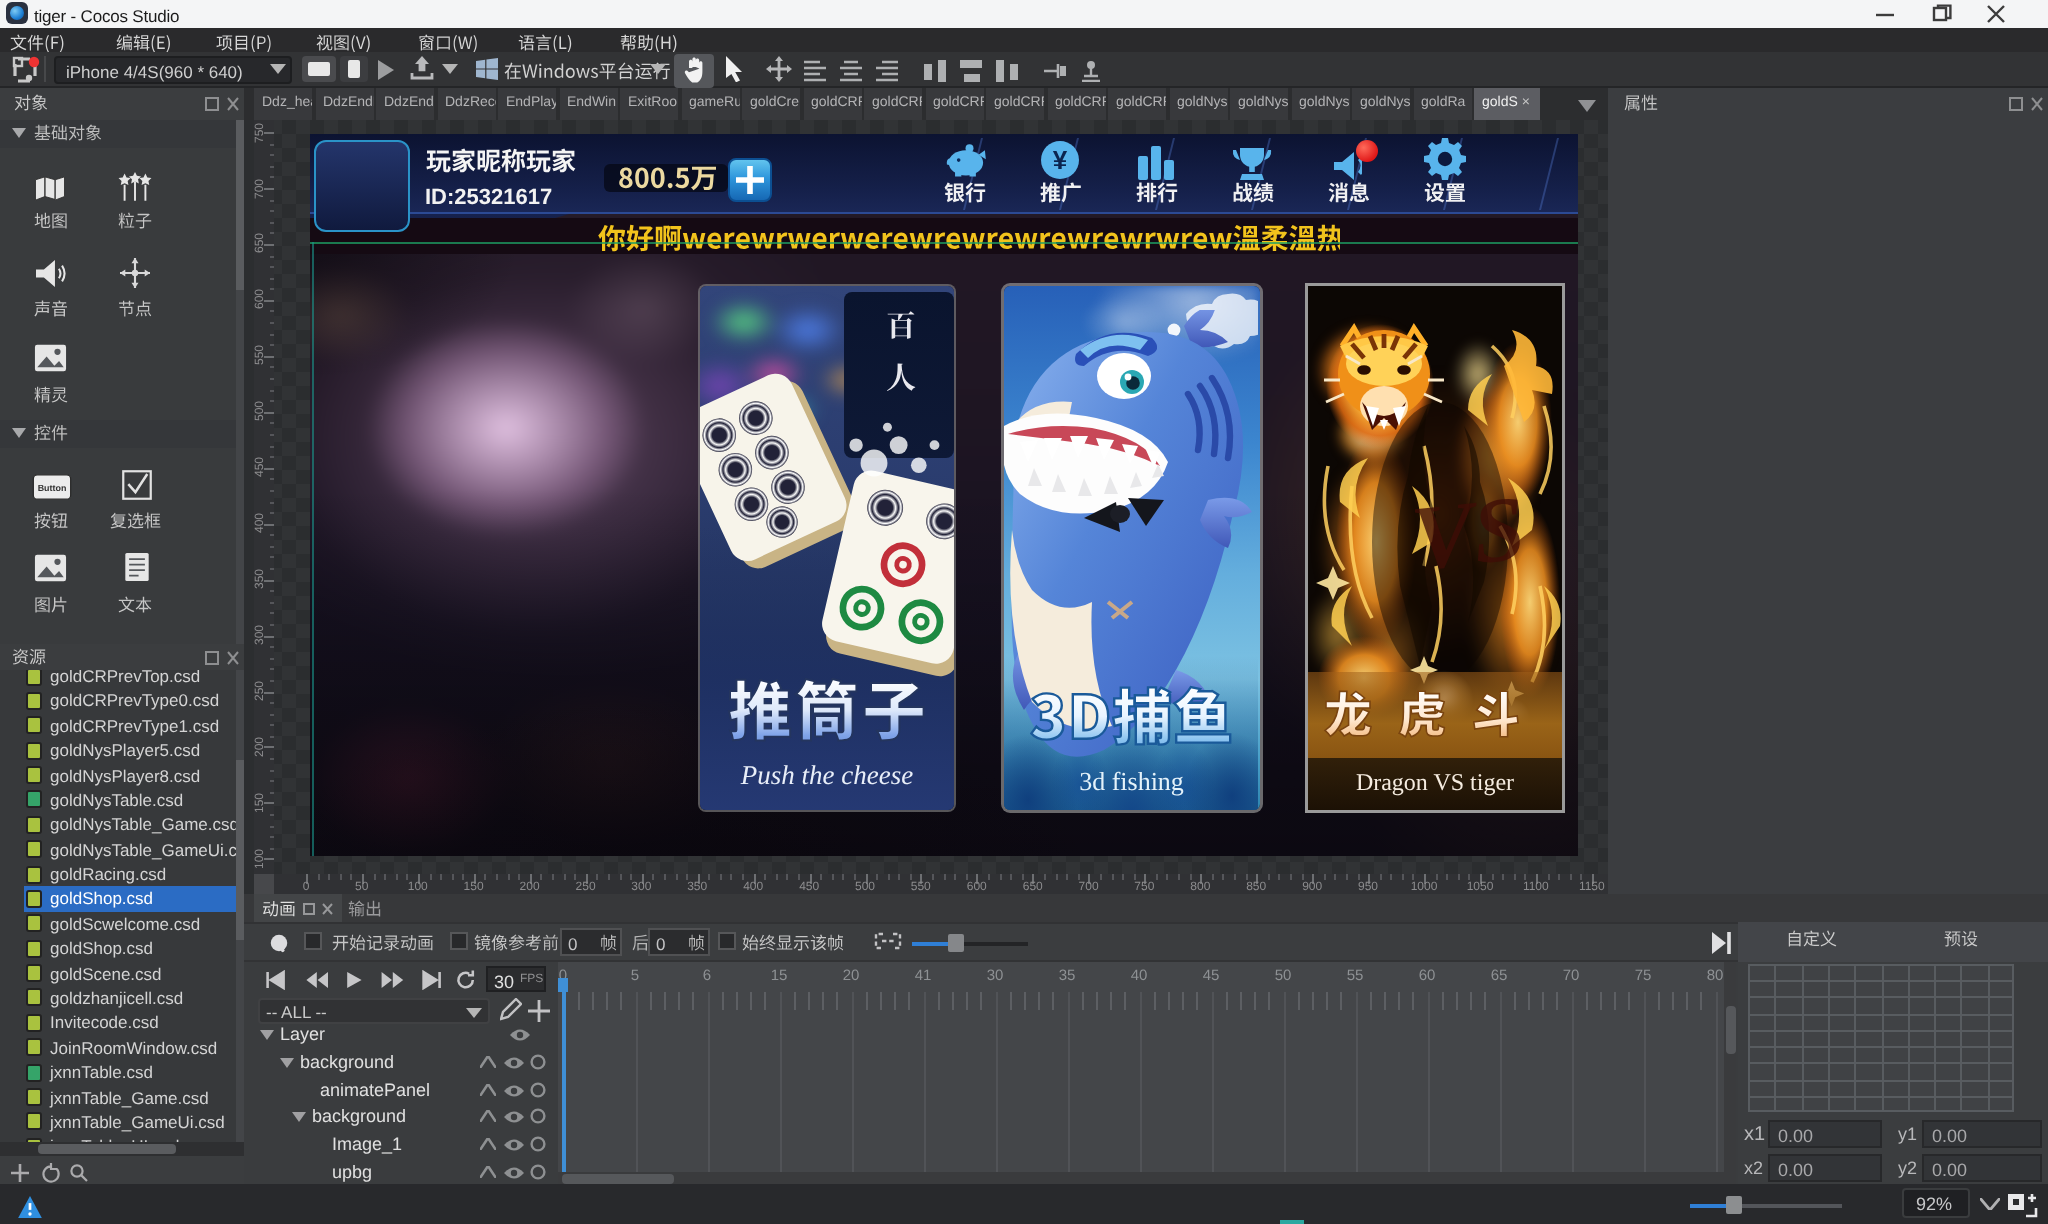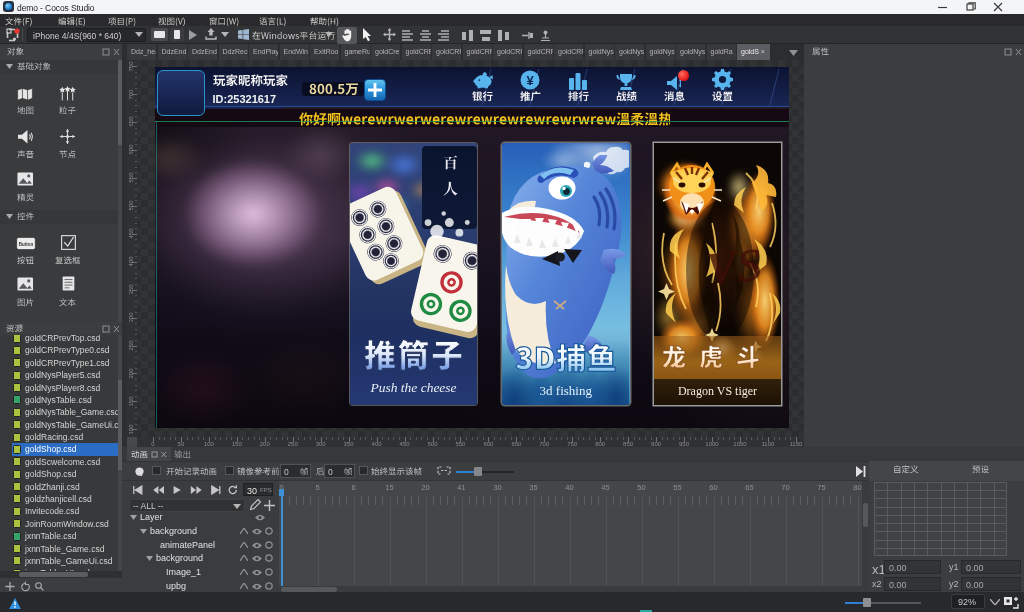--- a/index.html
+++ b/index.html
@@ -8,21 +8,21 @@
 svg{display:block}
 .chk{background:repeating-conic-gradient(#313335 0% 25%,#2b2d2f 0% 50%) 0 0/14px 14px}
 .tab{position:absolute;top:44px;height:16px;background:#38393c;color:#b4b4b6;font-size:7px;line-height:16px;padding-left:4px;overflow:hidden;white-space:nowrap}
 .tick{position:absolute;background:#6d6f72}
 .rnum{position:absolute;color:#8c8c8e;font-size:6px;line-height:7px}
 </style></head><body>
 
 <div class="a" style="left:0;top:0;width:1024px;height:14px;background:#f4f5f6"></div>
 <div class="a" style="left:3px;top:1px;width:11px;height:11px;border-radius:3px;background:#2a3140"></div>
 <div class="a" style="left:5px;top:3px;width:7px;height:7px;border-radius:50%;background:radial-gradient(circle at 35% 35%,#7ecbf4,#1d7fd4 60%,#0b4f96)"></div>
-<div class="a" style="left:17px;top:2.5px;font-size:8.5px;color:#1b1b1b;letter-spacing:-0.1px">demo - Cocos Studio</div>
+<div class="a" style="left:17px;top:2.5px;font-size:8.5px;color:#1b1b1b;letter-spacing:-0.1px">tiger - Cocos Studio</div>
 <svg class="a" style="left:936px;top:2px" width="88" height="10" viewBox="0 0 88 10">
     <g stroke="#3c3c3c" stroke-width="1.2" fill="none">
       <path d="M2 5.5h9"></path>
       <rect x="31" y="2" width="6" height="6"></rect>
       <path d="M33 2v-1.2h6.2v6.2H37.5"></path>
       <path d="M58 1l8 8M66 1l-8 8"></path>
     </g>
   </svg>
 
 <div class="a" style="left:0;top:14px;width:1024px;height:12px;background:#2a2a2c"></div>
@@ -328,21 +328,21 @@
       <div class="a" style="left:13px;top:432.5px;width:8px;height:9px;background:#a9c23f;border:1px solid #222;border-radius:1.5px"></div>
       <div class="a" style="left:25px;top:432.0px;font-size:8.5px;color:#d4d4d4;white-space:nowrap">goldRacing.csd</div>
       <div class="a" style="left:12px;top:443.4px;width:106px;height:12.4px;background:#2b6cc4"></div>
       <div class="a" style="left:13px;top:444.9px;width:8px;height:9px;background:#a9c23f;border:1px solid #222;border-radius:1.5px"></div>
       <div class="a" style="left:25px;top:444.4px;font-size:8.5px;color:#fff;white-space:nowrap">goldShop.csd</div>
       <div class="a" style="left:13px;top:457.3px;width:8px;height:9px;background:#a9c23f;border:1px solid #222;border-radius:1.5px"></div>
       <div class="a" style="left:25px;top:456.8px;font-size:8.5px;color:#d4d4d4;white-space:nowrap">goldScwelcome.csd</div>
       <div class="a" style="left:13px;top:469.7px;width:8px;height:9px;background:#a9c23f;border:1px solid #222;border-radius:1.5px"></div>
       <div class="a" style="left:25px;top:469.2px;font-size:8.5px;color:#d4d4d4;white-space:nowrap">goldShop.csd</div>
       <div class="a" style="left:13px;top:482.1px;width:8px;height:9px;background:#a9c23f;border:1px solid #222;border-radius:1.5px"></div>
-      <div class="a" style="left:25px;top:481.6px;font-size:8.5px;color:#d4d4d4;white-space:nowrap">goldZhanji.csd</div>
+      <div class="a" style="left:25px;top:481.6px;font-size:8.5px;color:#d4d4d4;white-space:nowrap">goldScene.csd</div>
       <div class="a" style="left:13px;top:494.4px;width:8px;height:9px;background:#a9c23f;border:1px solid #222;border-radius:1.5px"></div>
       <div class="a" style="left:25px;top:493.9px;font-size:8.5px;color:#d4d4d4;white-space:nowrap">goldzhanjicell.csd</div>
       <div class="a" style="left:13px;top:506.8px;width:8px;height:9px;background:#a9c23f;border:1px solid #222;border-radius:1.5px"></div>
       <div class="a" style="left:25px;top:506.3px;font-size:8.5px;color:#d4d4d4;white-space:nowrap">Invitecode.csd</div>
       <div class="a" style="left:13px;top:519.2px;width:8px;height:9px;background:#a9c23f;border:1px solid #222;border-radius:1.5px"></div>
       <div class="a" style="left:25px;top:518.7px;font-size:8.5px;color:#d4d4d4;white-space:nowrap">JoinRoomWindow.csd</div>
       <div class="a" style="left:13px;top:531.6px;width:8px;height:9px;background:#35a469;border:1px solid #222;border-radius:1.5px"></div>
       <div class="a" style="left:25px;top:531.1px;font-size:8.5px;color:#d4d4d4;white-space:nowrap">jxnnTable.csd</div>
       <div class="a" style="left:13px;top:544.0px;width:8px;height:9px;background:#a9c23f;border:1px solid #222;border-radius:1.5px"></div>
       <div class="a" style="left:25px;top:543.5px;font-size:8.5px;color:#d4d4d4;white-space:nowrap">jxnnTable_Game.csd</div>
@@ -1291,21 +1291,21 @@
               <div class="a" style="left:0;top:8.2px;width:133px;height:1px;background:#585c60"></div>
               <div class="a" style="left:0;top:16.4px;width:133px;height:1px;background:#585c60"></div>
               <div class="a" style="left:0;top:24.7px;width:133px;height:1px;background:#585c60"></div>
               <div class="a" style="left:0;top:32.9px;width:133px;height:1px;background:#585c60"></div>
               <div class="a" style="left:0;top:41.1px;width:133px;height:1px;background:#585c60"></div>
               <div class="a" style="left:0;top:49.3px;width:133px;height:1px;background:#585c60"></div>
               <div class="a" style="left:0;top:57.5px;width:133px;height:1px;background:#585c60"></div>
               <div class="a" style="left:0;top:65.8px;width:133px;height:1px;background:#585c60"></div>
               <div class="a" style="left:0;top:0;width:133px;height:74px;border:1px solid #585c60"></div>
             </div>
-<div class="a" style="left:872px;top:562px;font-size:13px;color:#b8b8ba">x1</div>
+<div class="a" style="left:872px;top:562px;font-size:10px;color:#b8b8ba">x1</div>
 <div class="a" style="left:884px;top:559.5px;width:57px;height:14px;background:#323437;border:1px solid #27282a"></div>
 <div class="a" style="left:889px;top:562.5px;font-size:9px;color:#a8a8aa">0.00</div>
 <div class="a" style="left:949px;top:562px;font-size:9px;color:#b8b8ba">y1</div>
 <div class="a" style="left:961px;top:559.5px;width:60px;height:14px;background:#323437;border:1px solid #27282a"></div>
 <div class="a" style="left:966px;top:562.5px;font-size:9px;color:#a8a8aa">0.00</div>
 <div class="a" style="left:872px;top:579px;font-size:9px;color:#b8b8ba">x2</div>
 <div class="a" style="left:884px;top:576.5px;width:57px;height:14px;background:#323437;border:1px solid #27282a"></div>
 <div class="a" style="left:889px;top:579.5px;font-size:9px;color:#a8a8aa">0.00</div>
 <div class="a" style="left:949px;top:579px;font-size:9px;color:#b8b8ba">y2</div>
 <div class="a" style="left:961px;top:576.5px;width:60px;height:14px;background:#323437;border:1px solid #27282a"></div>

